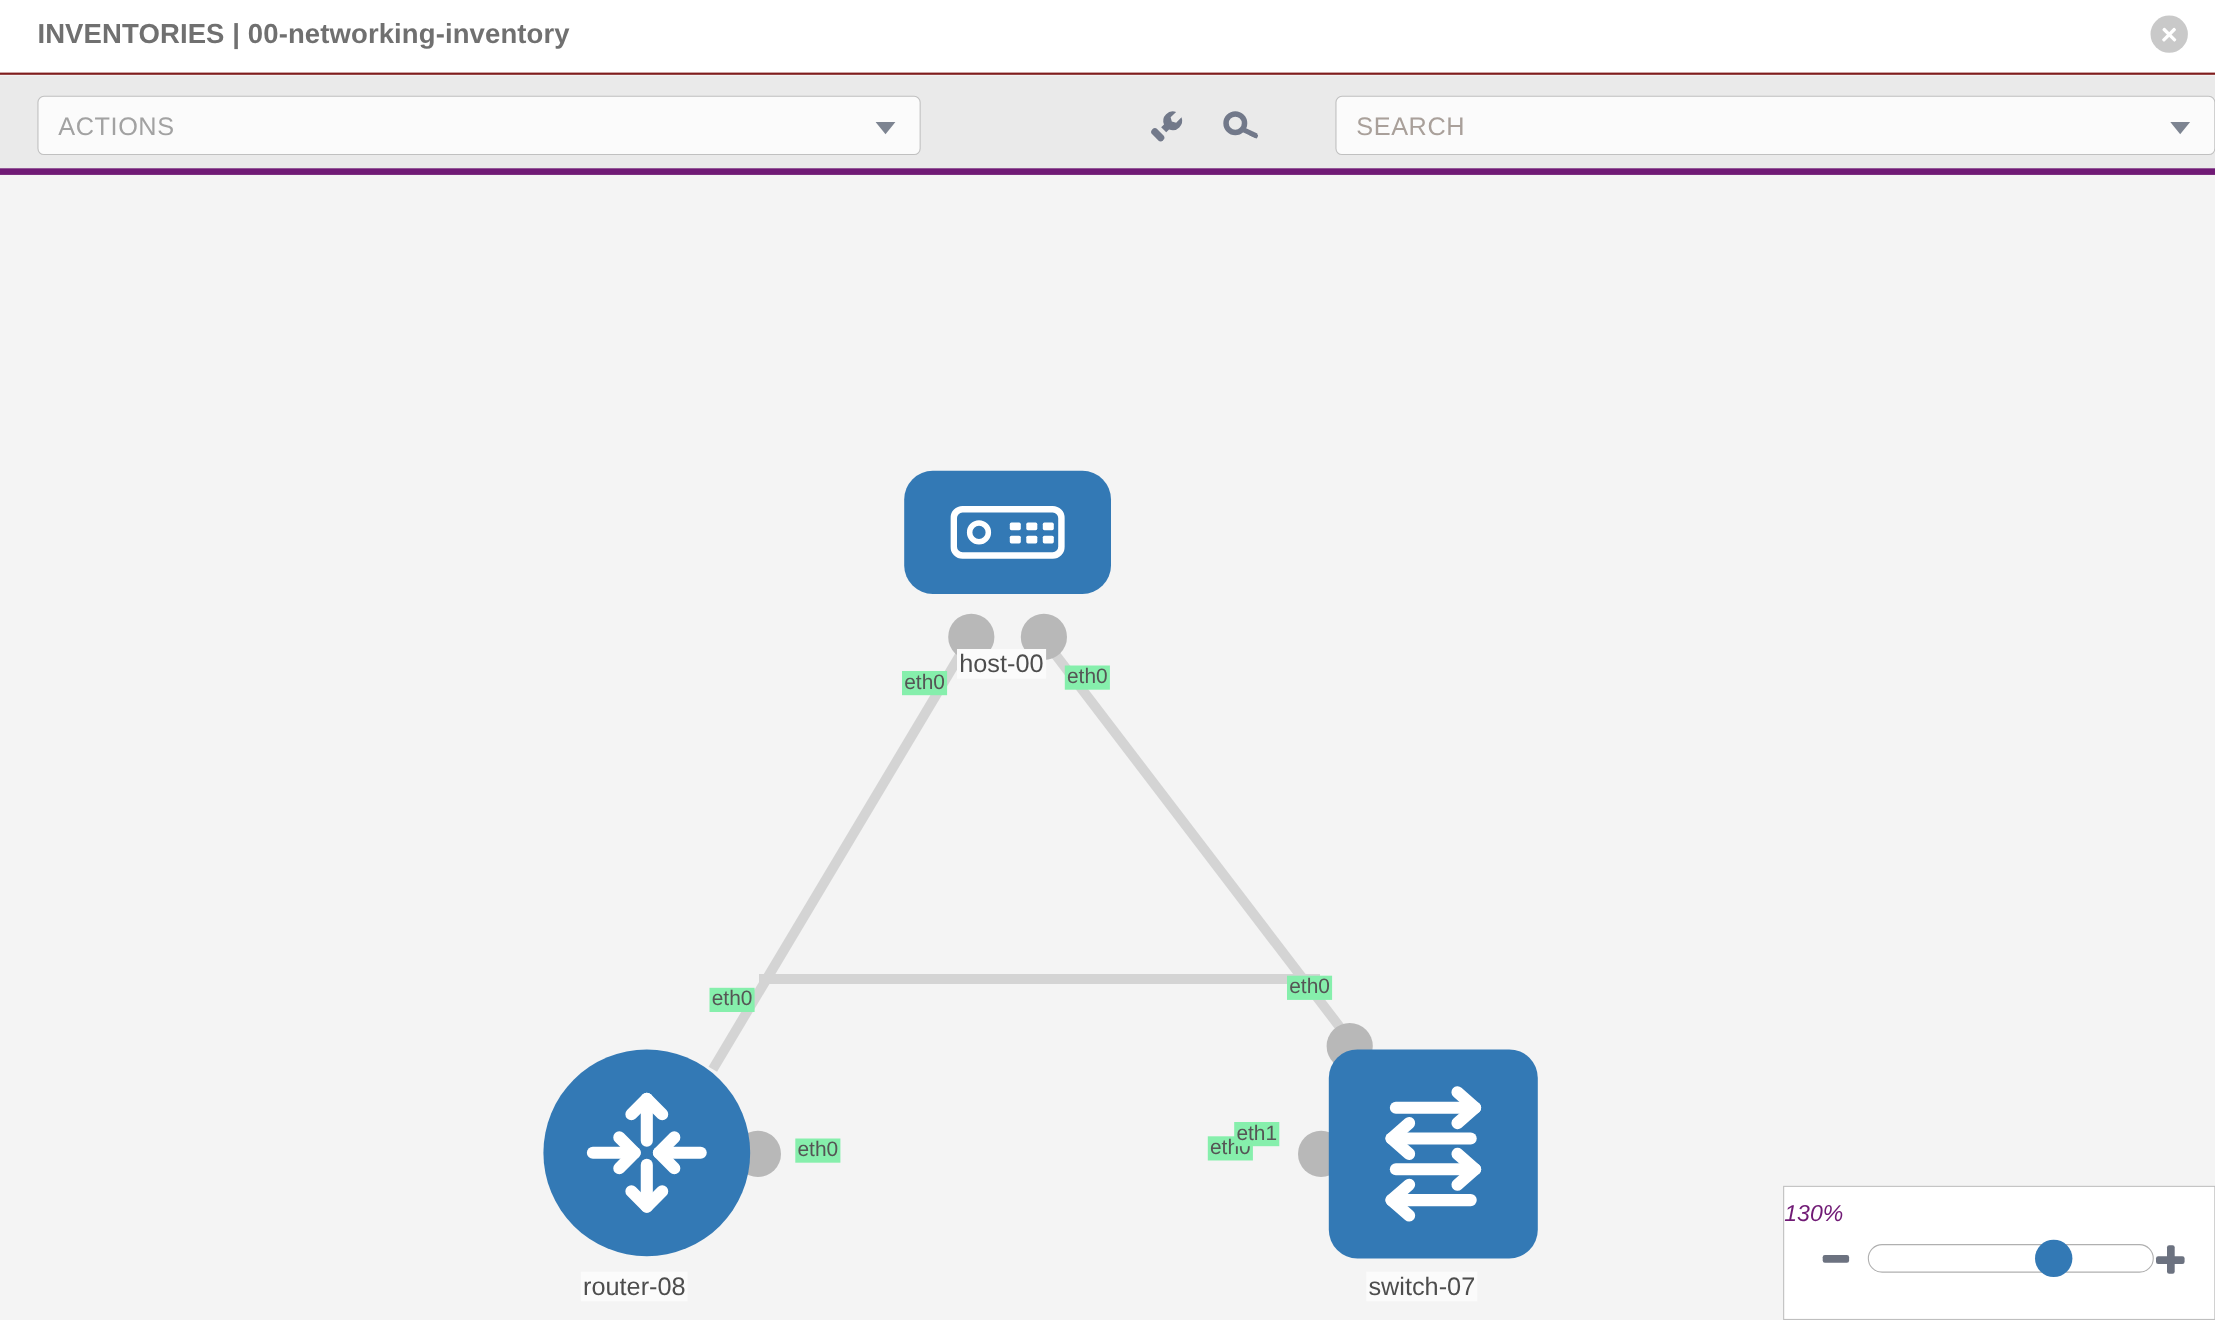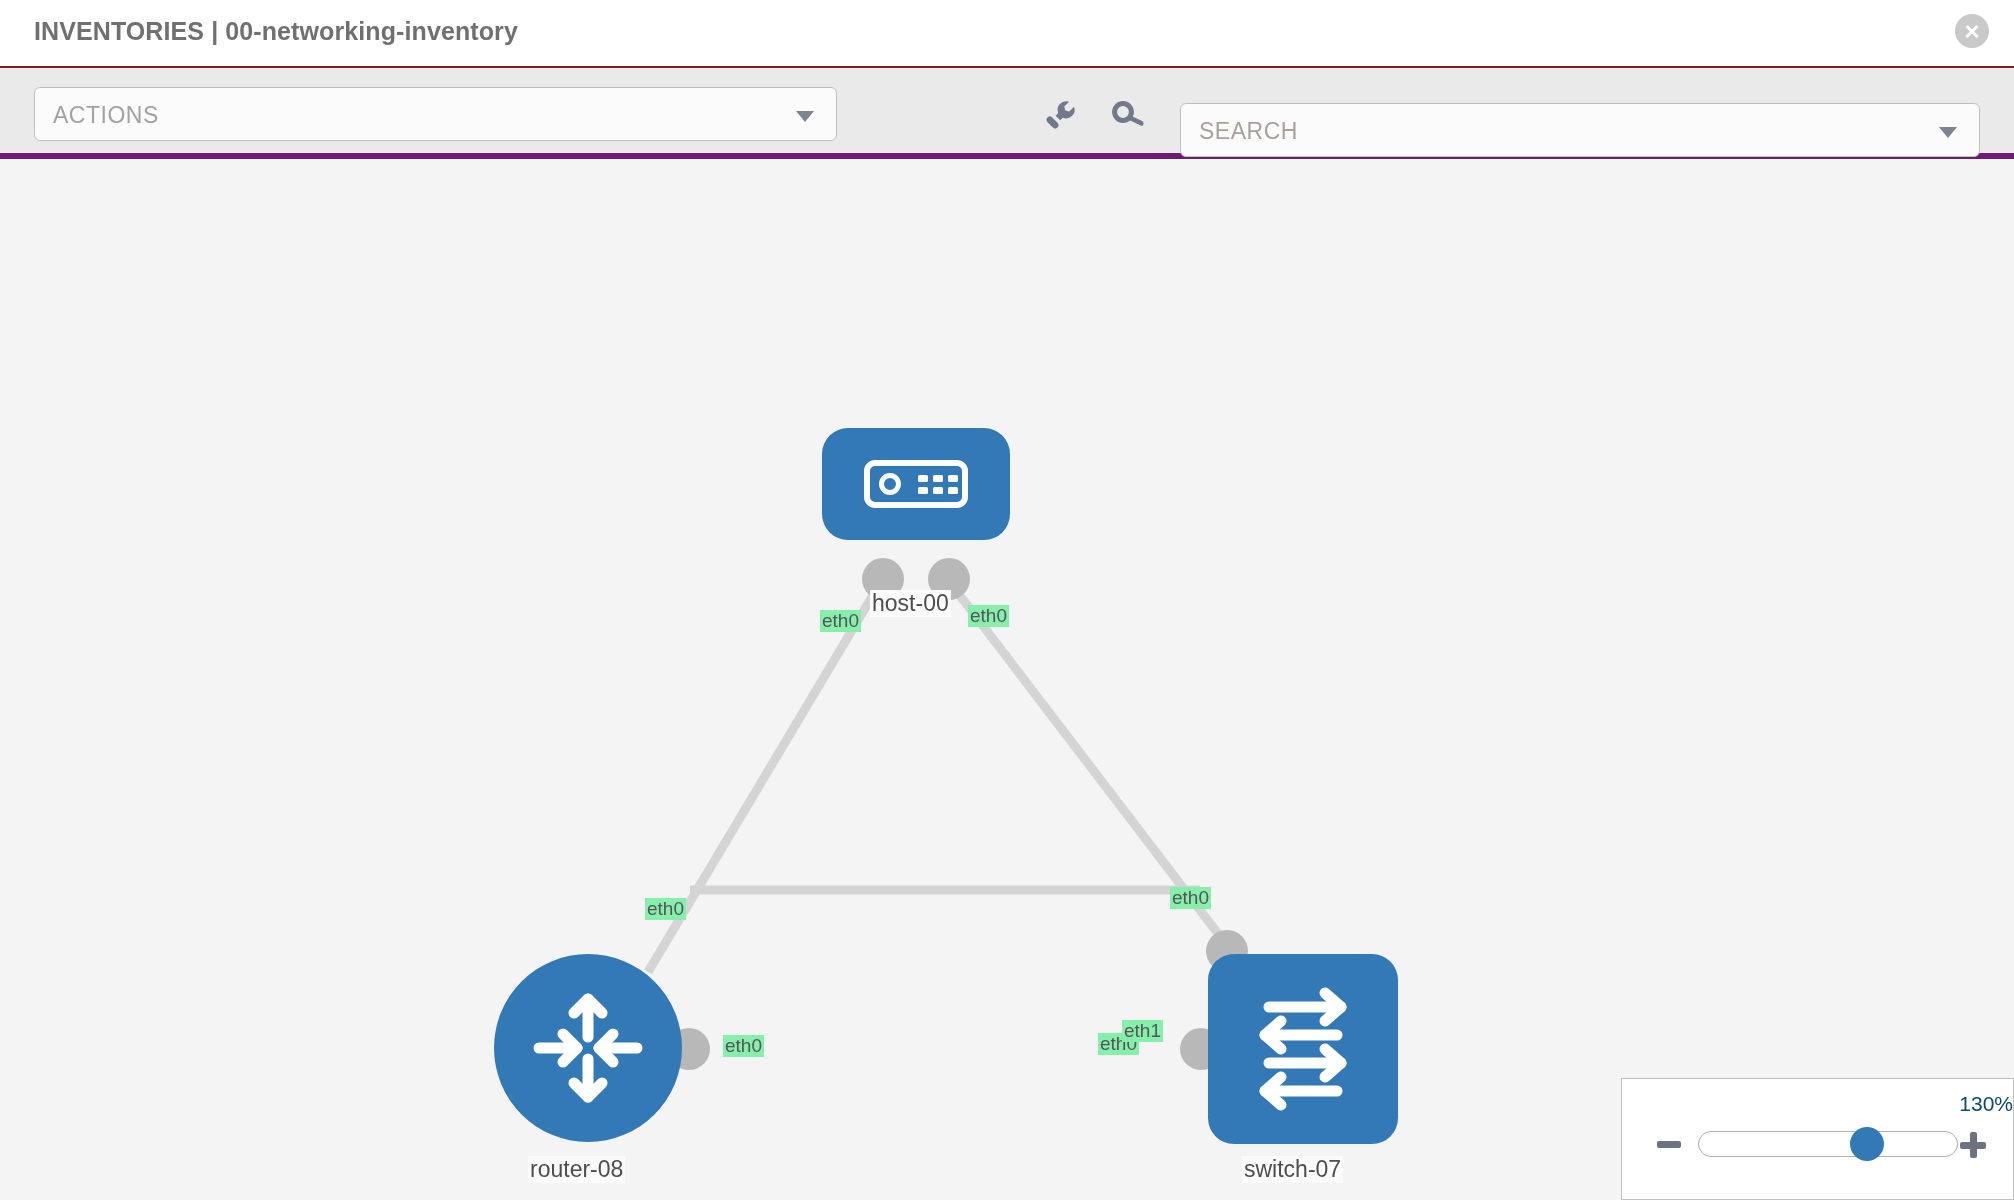--- a/index.html
+++ b/index.html
@@ -91,26 +91,25 @@
     top: 26px;
     width: 40px; height: 40px;
     cursor: pointer;
   }
   .tool-icon.wrench { left: 1040px; }
   .tool-icon.key    { left: 1108px; }
   .tool-icon svg { display: block; }
 
   .search-box {
     position: absolute;
-    left: 1180px; top: 18px;
+    left: 1214px; top: 18px;
     width: 800px; height: 54px;
     background: #fbfbfb;
     border: 1px solid #c0c0c0;
     border-radius: 6px;
-    margin-top: 16px;
   }
   .search-box .label {
     position: absolute;
     left: 18px; top: 14px;
     font-size: 23px;
     color: #a9a09a;
     letter-spacing: 0.5px;
   }
 
   
@@ -169,23 +168,24 @@
   .zoom-panel {
     position: absolute;
     left: 1621px; top: 1078px;
     width: 393px; height: 122px;
     background: #ffffff;
     border: 1px solid #bfbfbf;
   }
   .zoom-value {
     position: absolute;
     top: 13px; left: 0; right: 0;
-    text-align: right;
+    text-align: left;
     font-size: 21px;
-    color: #0c4a6e;
+    color: #701a75;
+    font-style: italic;
   }
   .zoom-minus {
     position: absolute;
     left: 35px; top: 62px;
     width: 24px; height: 7px;
     background: #6c7280;
     border-radius: 2px;
     cursor: pointer;
   }
   .zoom-plus {

